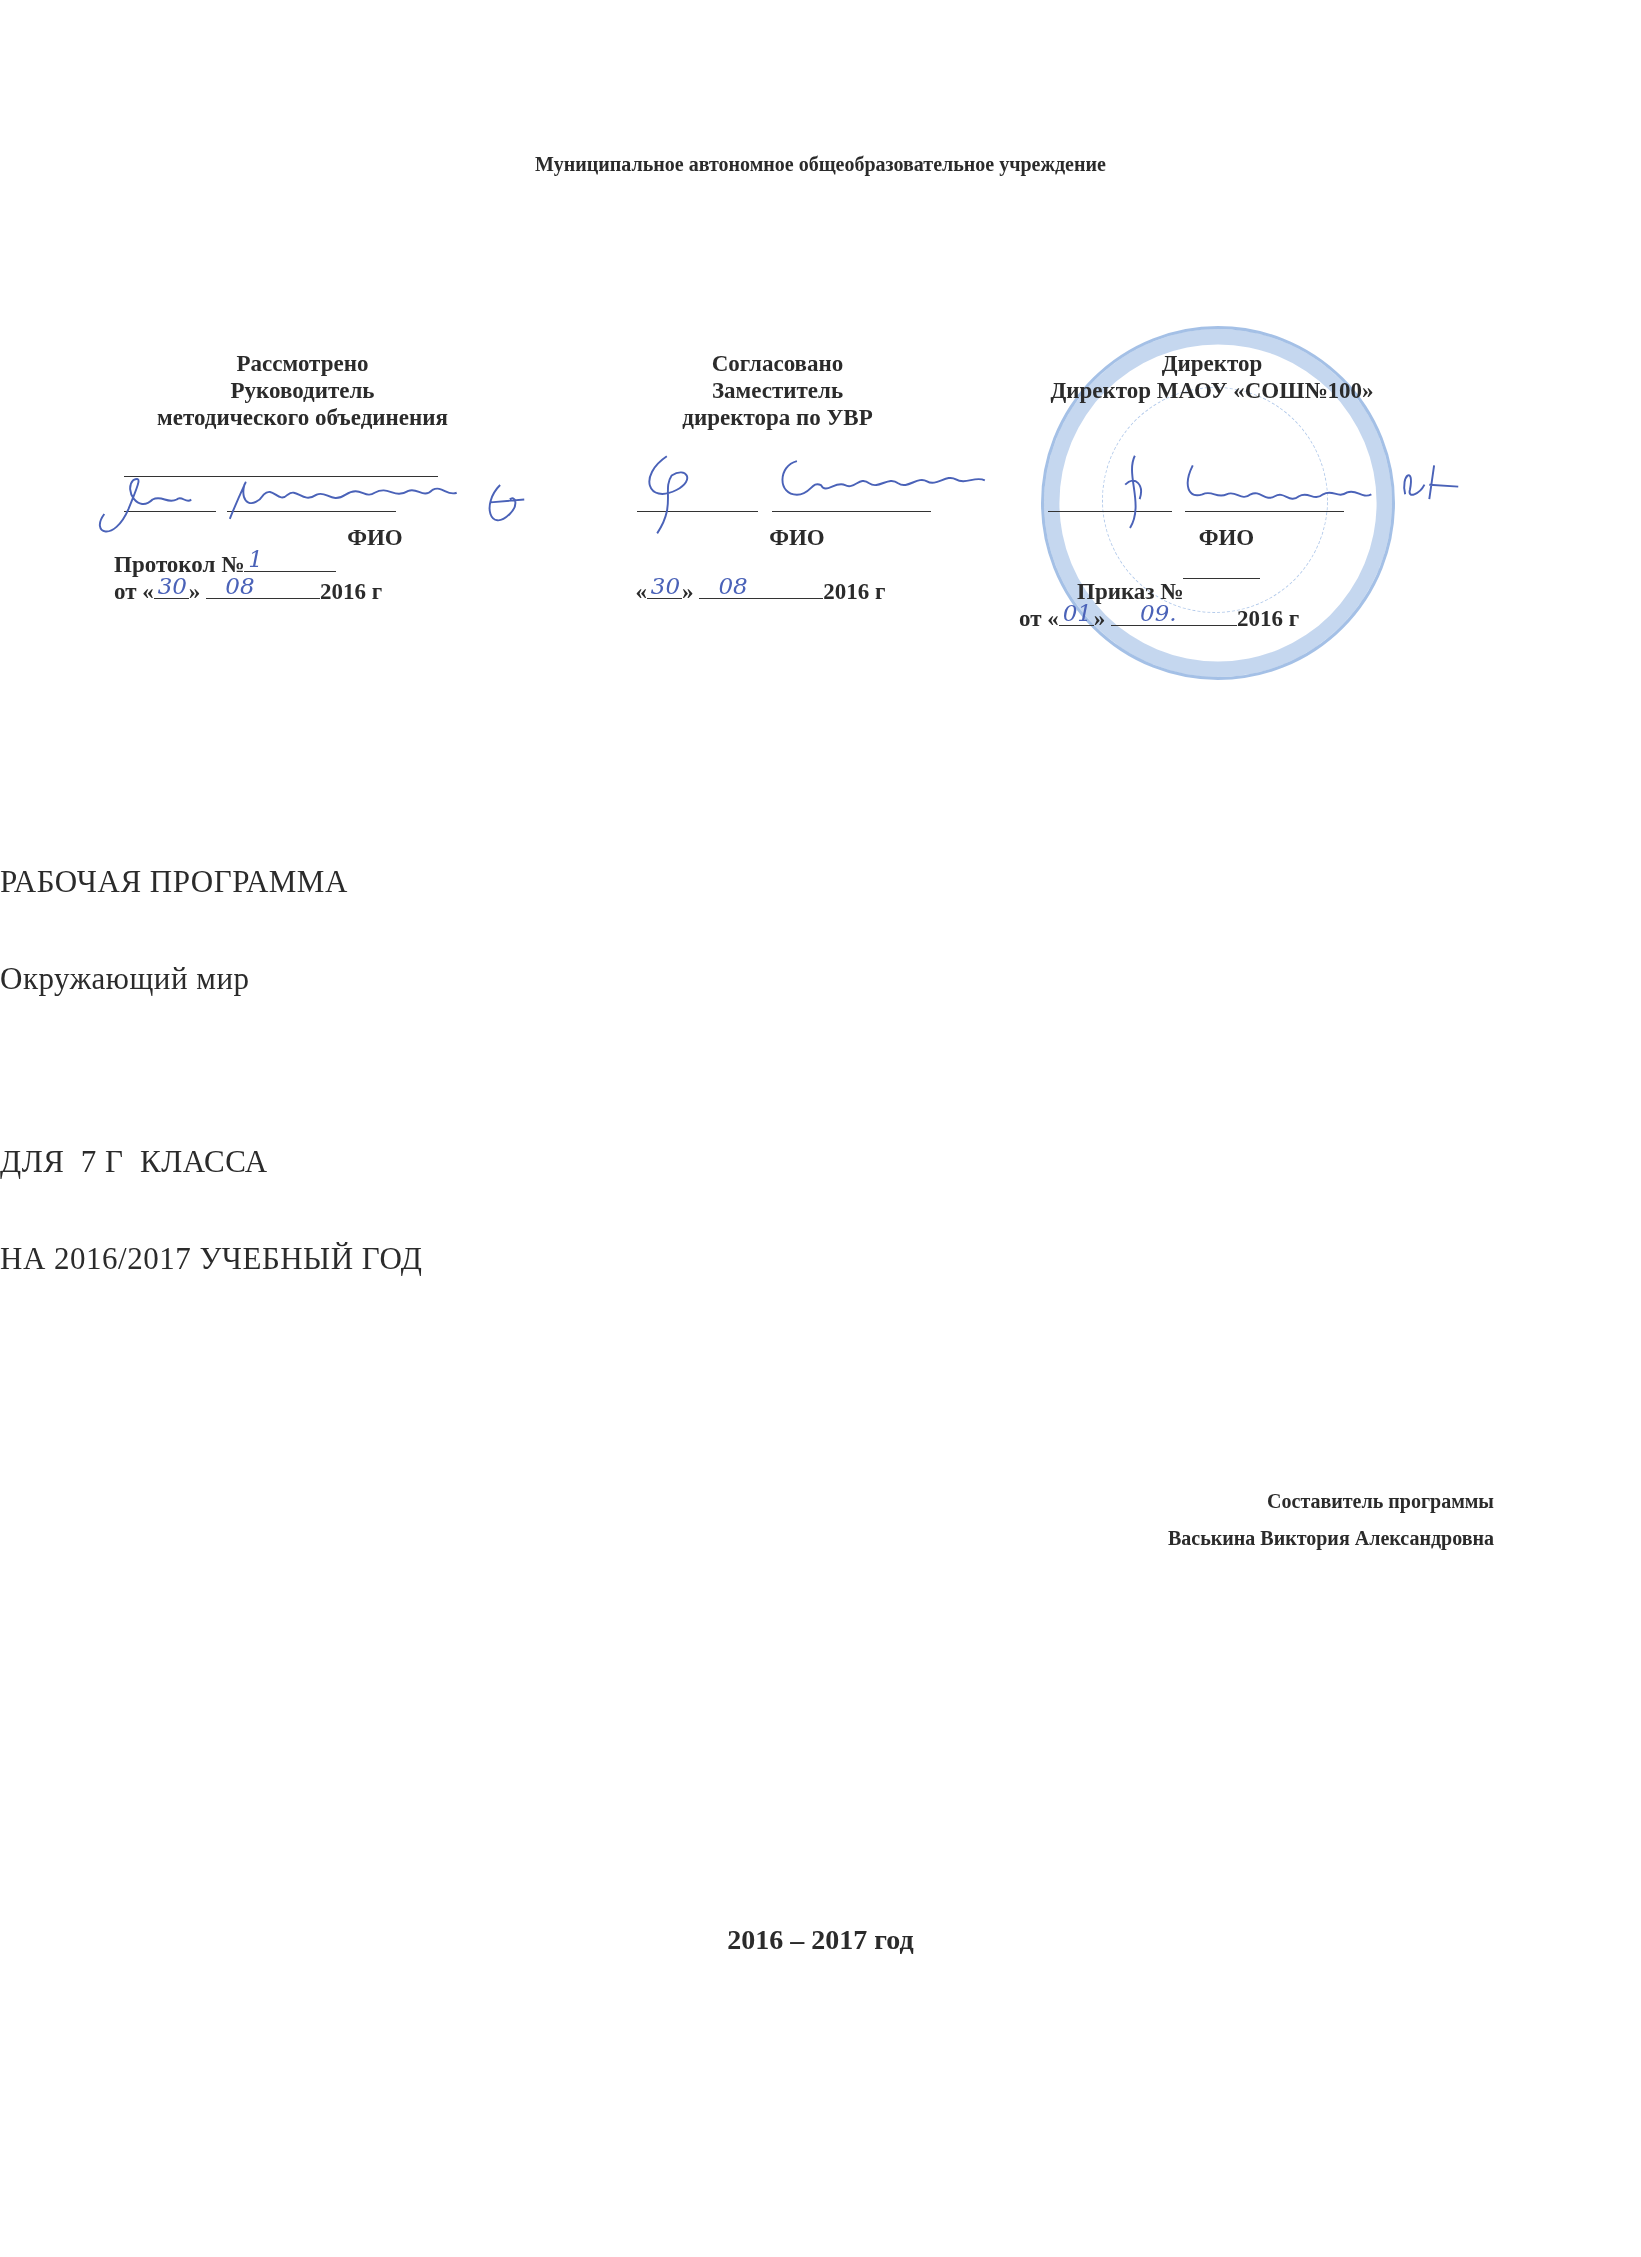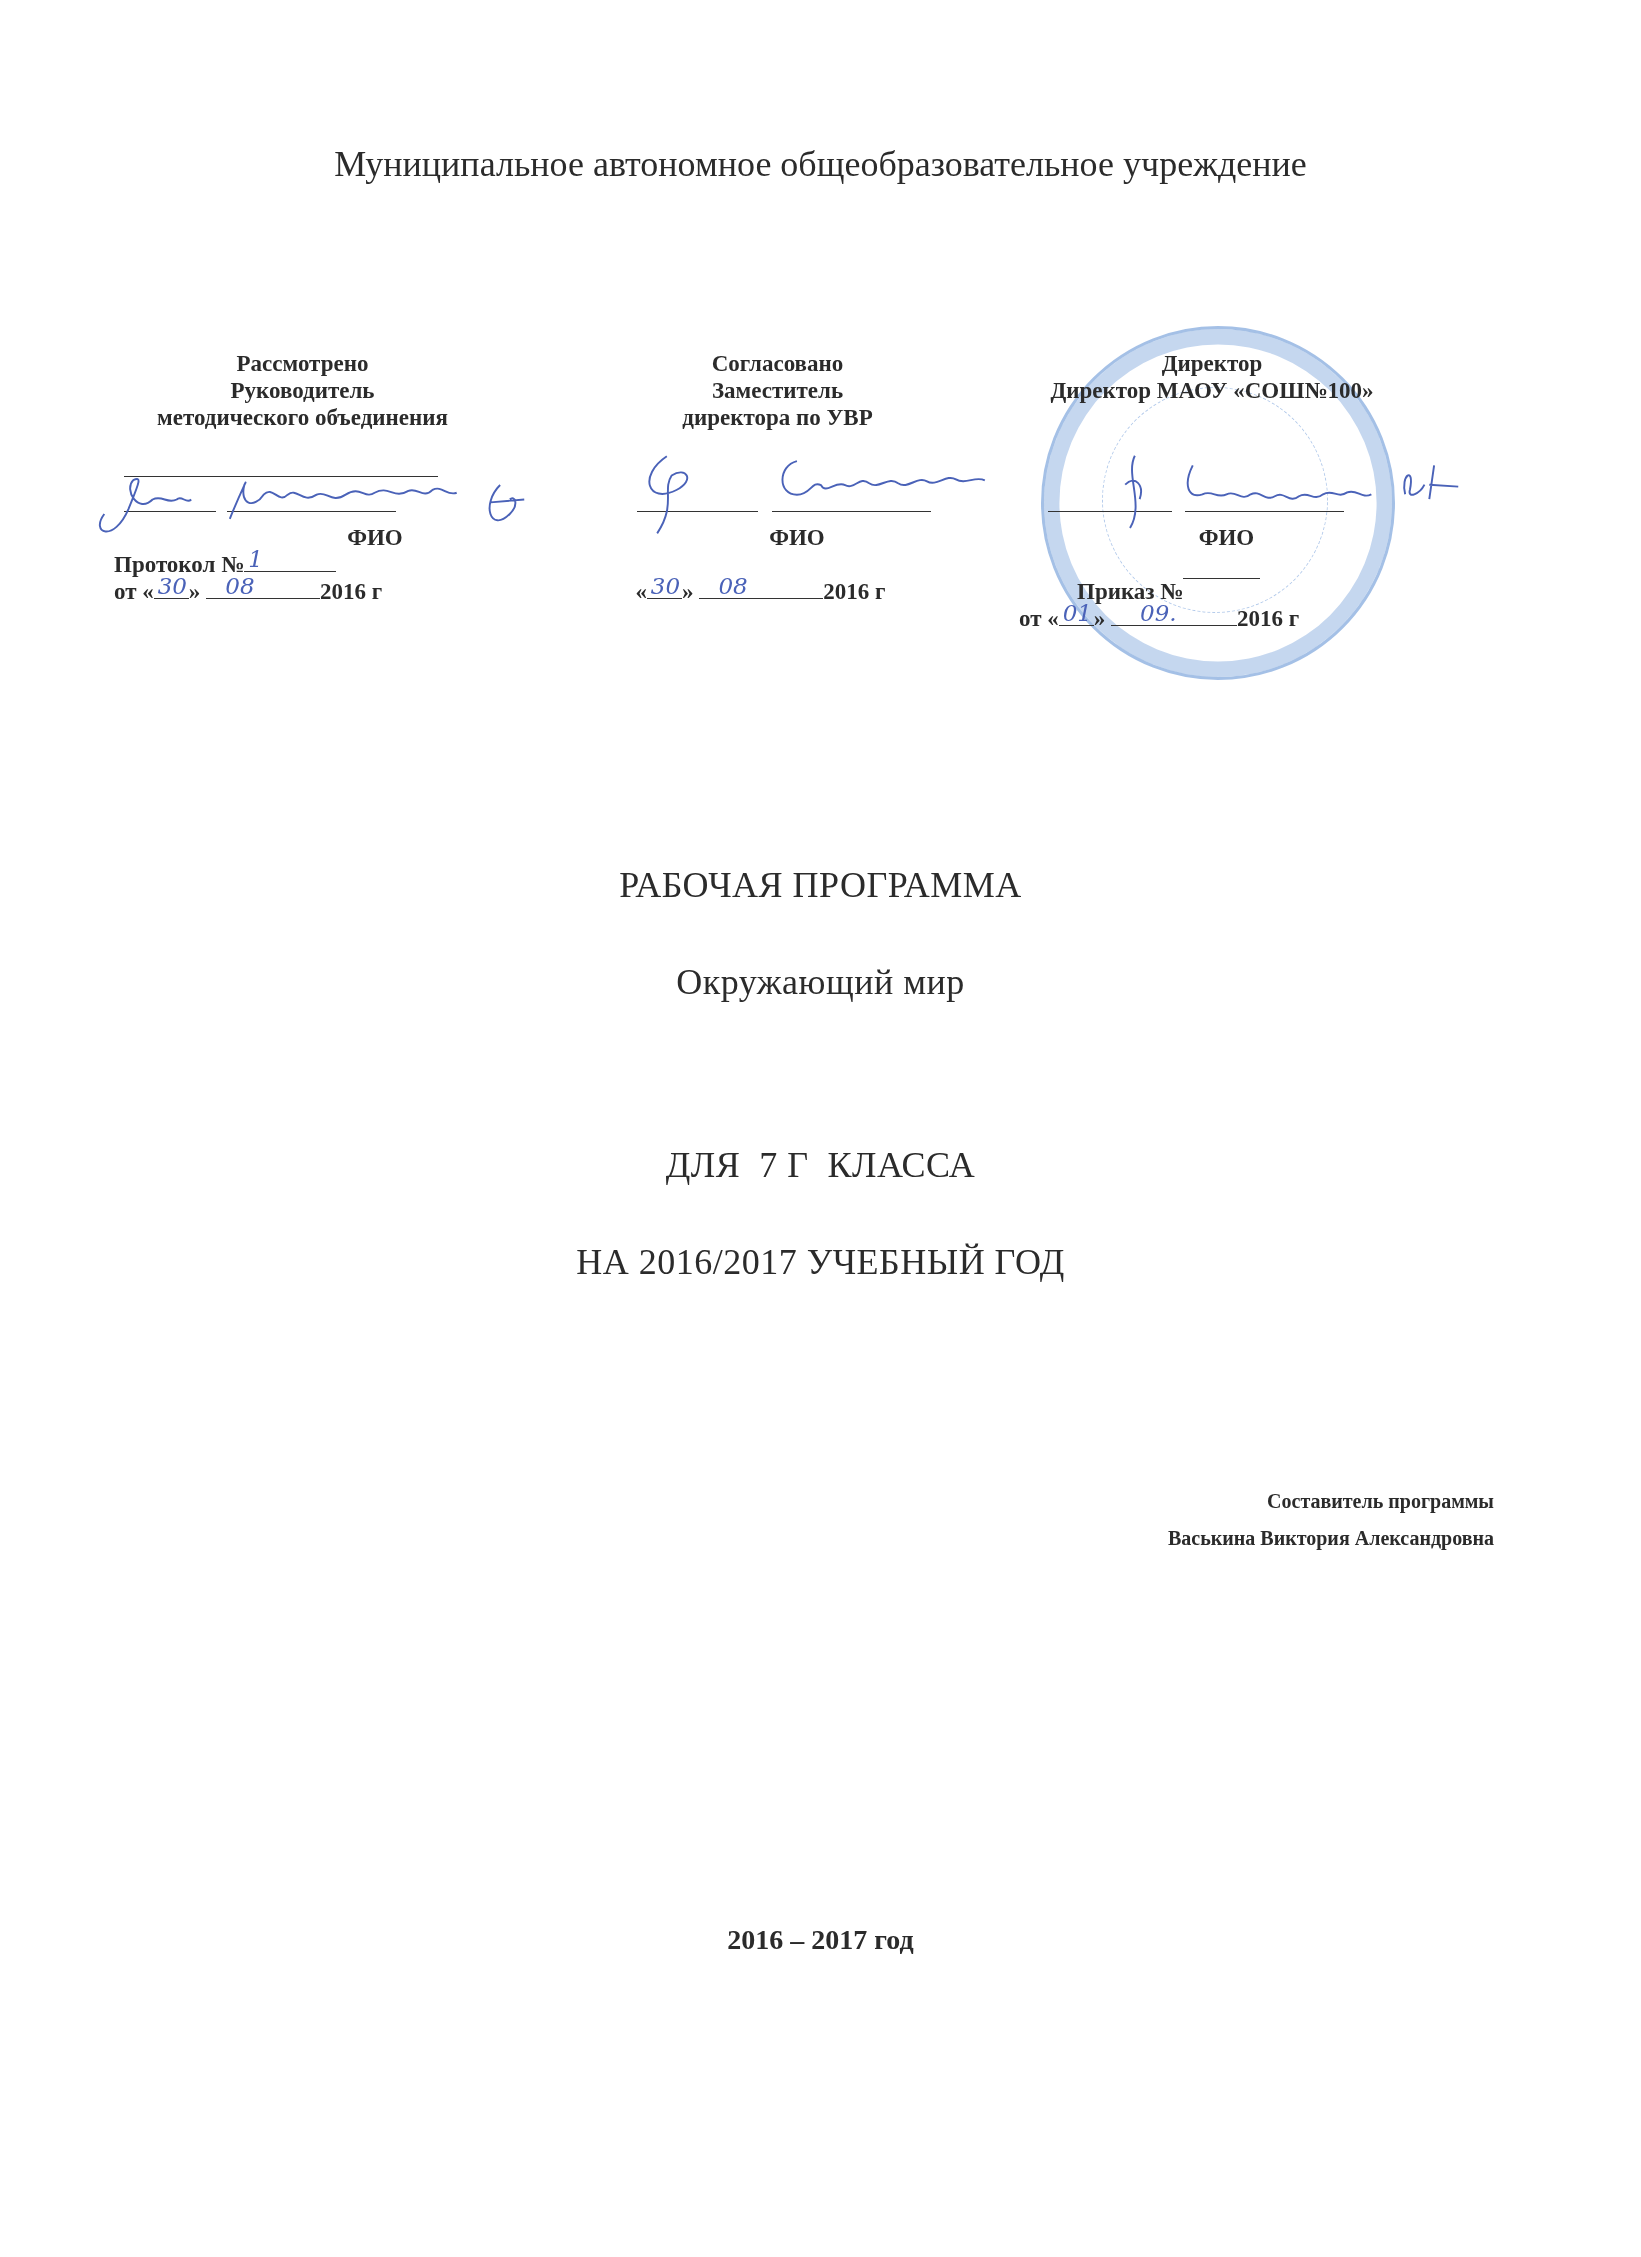--- a/index.html
+++ b/index.html
@@ -3,21 +3,21 @@
   <meta charset="utf-8">
   <style>
     html, body { margin: 0; padding: 0; background: #ffffff; }
     body {
       width: 1641px; height: 2257px; position: relative; overflow: hidden;
       font-family: "Liberation Serif", "DejaVu Serif", serif; color: #2b2b2b;
     }
     .abs { position: absolute; }
 
     
-    .header { left: 0; width: 1641px; top: 145px; font-size: 36px; line-height: 39px; text-align: center; }
+    .header { left: 0; width: 1641px; top: 145px; font-size: 20px; line-height: 39px; text-align: center; font-weight: bold; }
 
     
     .col { position: absolute; top: 350px; font-weight: bold; font-size: 23px; line-height: 27px; }
     .col .title { text-align: center; }
     .col .line-row { position: relative; height: 35px; }
     .uline { display: inline-block; border-bottom: 1.9px solid #333; height: 21px; vertical-align: bottom; }
     .date-row { white-space: nowrap; }
     .date-row .fill { display: inline-block; border-bottom: 1.9px solid #333; position: relative; vertical-align: baseline; height: 19.3px; }
     .date-row .fill .hwv { position: absolute; left: 3.9px; bottom: -1.9px; font-family: "DejaVu Serif", serif; font-style: italic; font-weight: normal; color: #4a62b8; font-size: 23px; }
 
@@ -29,21 +29,21 @@
       position: absolute; left: 1041px; top: 326px; width: 348px; height: 348px;
       border-radius: 50%; border: 3.9px solid rgba(90,140,210,0.55);
       box-shadow: inset 0 0 0 13.5px rgba(255,255,255,0), inset 0 0 0 15.4px rgba(90,140,210,0.35);
     }
     .stamp-inner {
       position: absolute; left: 58px; top: 58px; width: 224px; height: 224px; border-radius: 50%;
       border: 1.9px dashed rgba(90,140,210,0.45);
     }
 
     
-    .main-title { left: 0; width: 1641px; font-size: 36px; text-align: center; letter-spacing: 0.5px; }
+    .main-title { left: 0; width: 1641px; font-size: 31px; letter-spacing: 0.5px; }
 
     
     .compiler { right: 147px; top: 1483px; text-align: right; font-weight: bold; font-size: 20px; line-height: 37px; }
 
     .year { left: 0; width: 1641px; top: 1924px; text-align: center; font-weight: bold; font-size: 28px; }
   </style>
 </head>
 <body>
 
 <div class="abs header">

